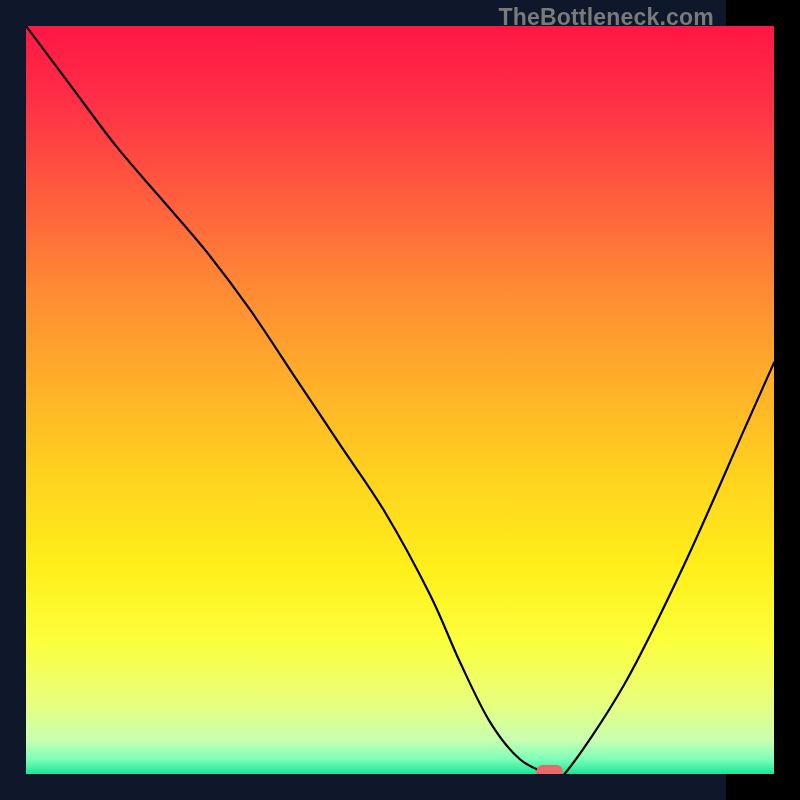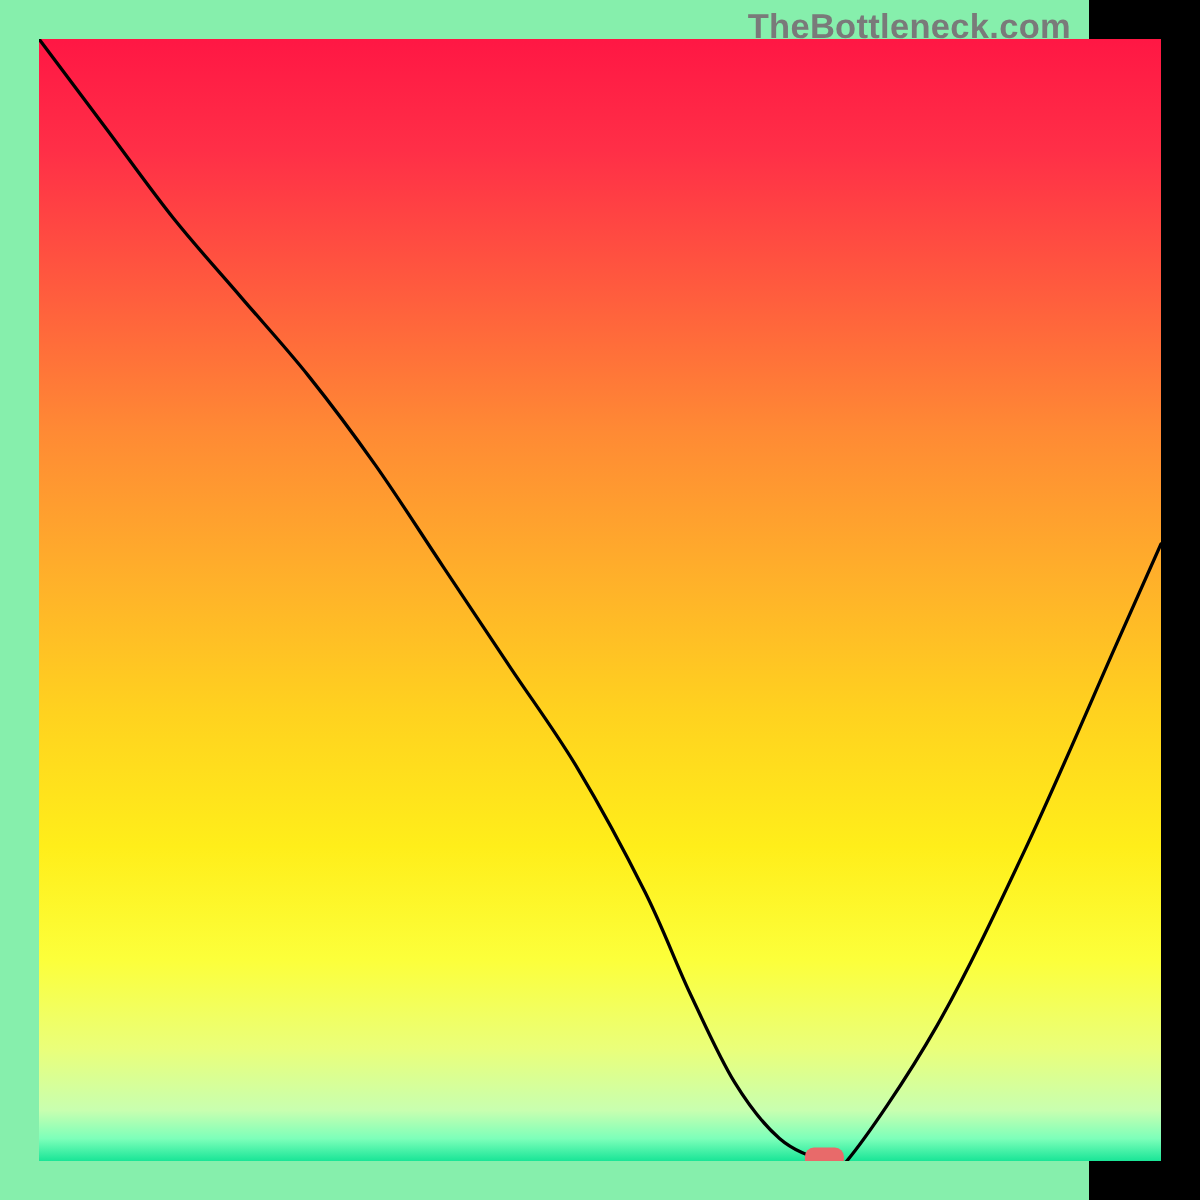--- a/index.html
+++ b/index.html
@@ -9,21 +9,21 @@
     height: 800px;
     background: #000;
     overflow: hidden;
   }
   .frame {
     position: absolute;
     left: 0;
     top: 0;
     width: 726px;
     height: 800px;
-    background: #86efac;
+    background: #0f172a;
   }
   .plot-area {
     position: absolute;
     left: 26px;
     top: 26px;
     width: 748px;
     height: 748px;
     overflow: hidden;
   }
   .watermark {

